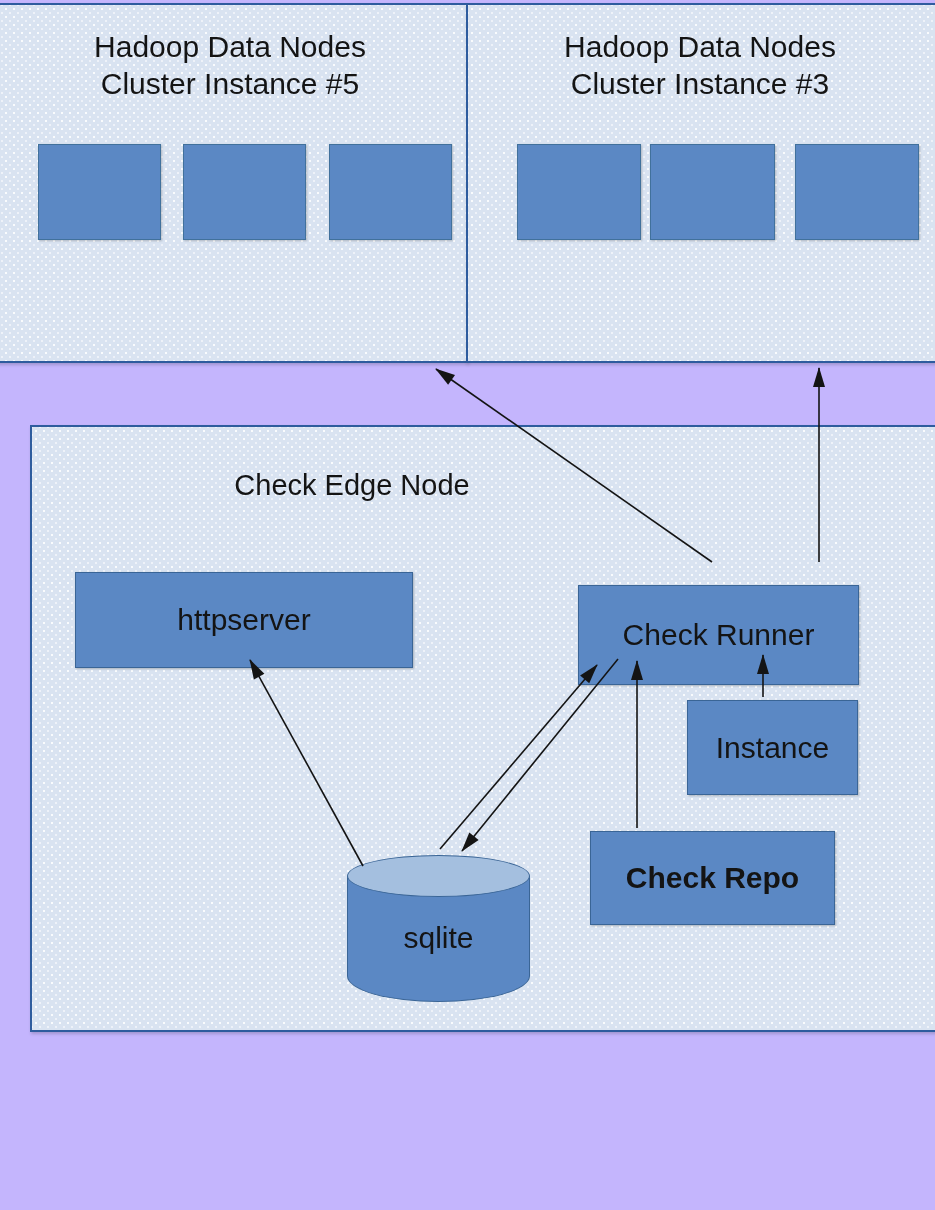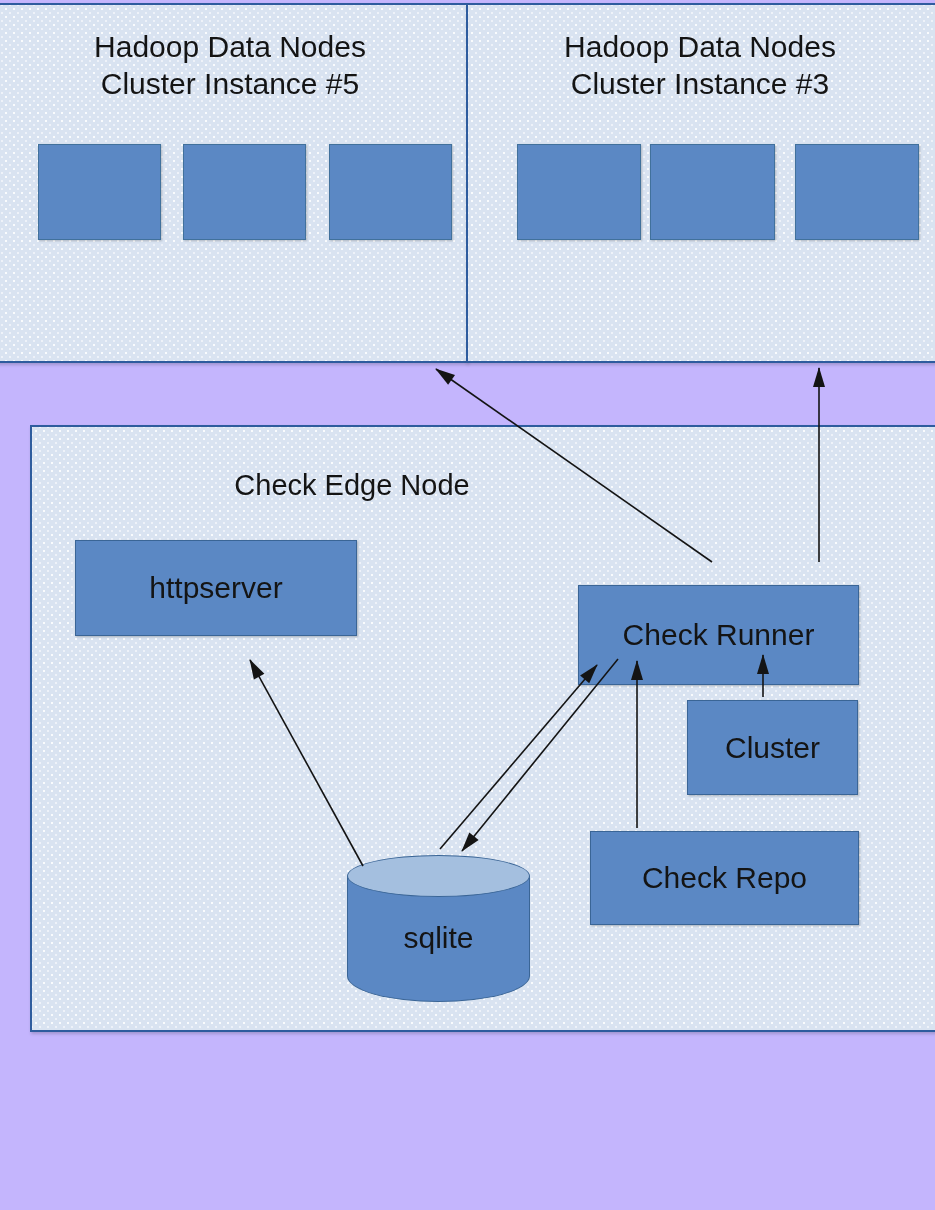--- a/index.html
+++ b/index.html
@@ -48,24 +48,24 @@
     text-align:center; font-size:29px; white-space:nowrap;
   }
 
   .box {
     position:absolute; box-sizing:border-box;
     background:#5b88c4; border:1px solid #3a6596;
     box-shadow:1px 1px 2px rgba(0,0,0,.22);
     display:flex; align-items:center; justify-content:center;
     font-size:30px;
   }
-  #httpserver  { left:43px;  top:113px; width:282px; height:96px; }
+  #httpserver  { left:43px;  top:145px; width:338px; height:96px; }
   #checkrunner { left:546px; top:138px; width:281px; height:100px;margin-top:20px; }
   #registry    { left:655px; top:273px; width:171px; height:95px; }
-  #checkrepo   { left:558px; top:404px; width:269px; height:94px; }
+  #checkrepo   { left:558px; top:404px; width:245px; height:94px;font-weight:bold; }
 
   
   .cylinder { position:absolute; left:315px; top:428px; width:149px; height:147px; }
   .cyl-body {
     position:absolute; box-sizing:border-box; left:0; top:21px; width:183px; height:126px;
     background:#5b88c4; border:1.5px solid #3a6596; border-top:none;
     border-radius:0 0 50% 50% / 0 0 26px 26px;
   }
   .cyl-top {
     position:absolute; box-sizing:border-box; left:0; top:0; width:183px; height:42px;
@@ -108,21 +108,21 @@
 
     <div class="box" id="httpserver">
       <span>httpserver</span>
     </div>
 
     <div class="box" id="checkrunner">
       <span>Check Runner</span>
     </div>
 
     <div class="box" id="registry">
-      <span>Cluster</span>
+      <span>Instance</span>
     </div>
 
     <div class="box" id="checkrepo">
       <span>Check Repo</span>
     </div>
 
     <div class="cylinder">
       <div class="cyl-body"></div>
       <div class="cyl-top"></div>
       <div class="cyl-label">sqlite</div>

